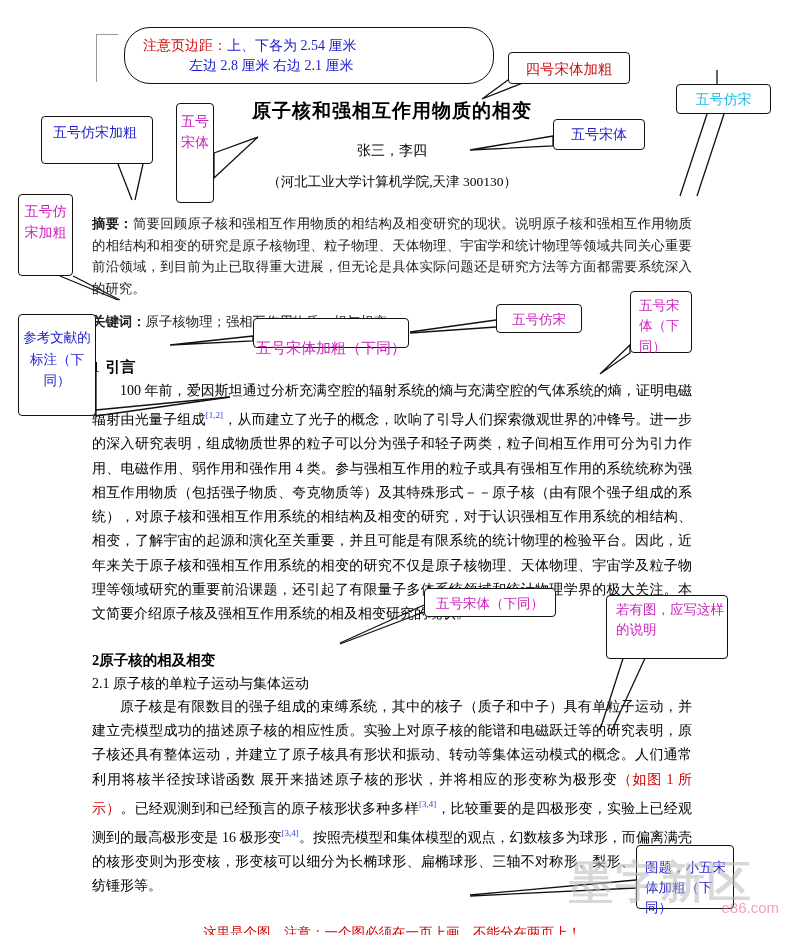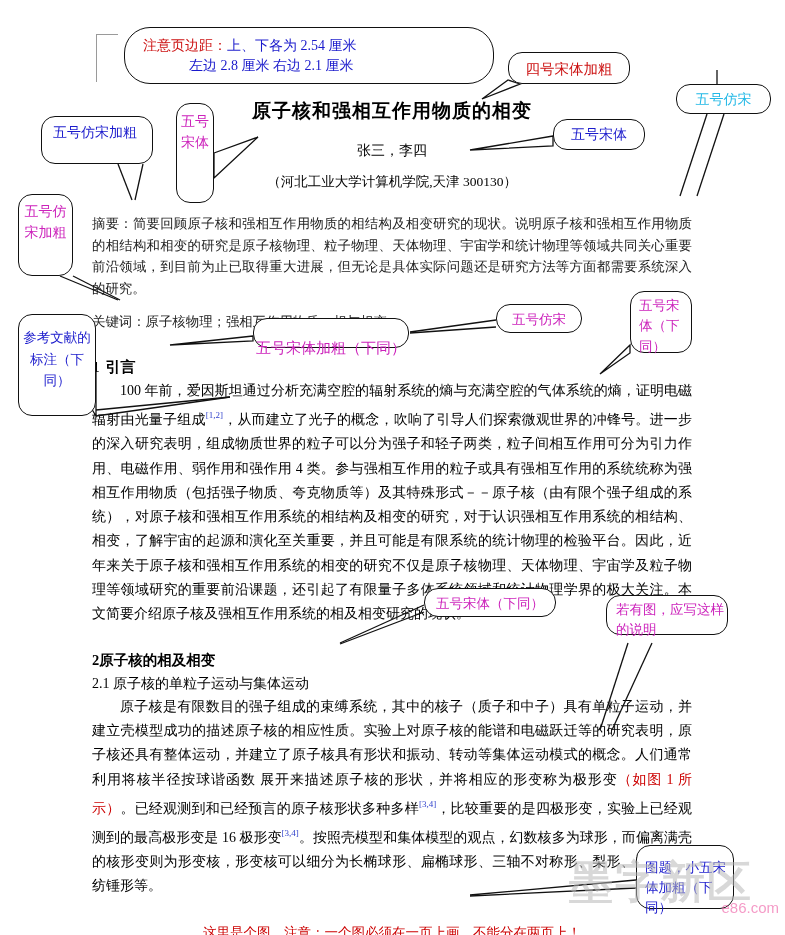--- a/index.html
+++ b/index.html
@@ -48,21 +48,21 @@
   .abstract {
     margin-top: 22px;
     font-size: 13.4px;
     line-height: 21.5px;
     text-align: justify;
     color: #222;
     font-family: "Liberation Serif", "DejaVu Serif", serif;
   }
   .abstract .lead,
   .keywords .lead {
-    font-weight: normal;
+    font-weight: bold;
   }
   .keywords {
     margin-top: 14px;
     font-size: 13.4px;
     color: #222;
   }
   .h1 {
     font-size: 15px;
     font-weight: bold;
     margin-top: 27px;
@@ -100,21 +100,21 @@
     font-size: 13.5px;
     color: #cc0000;
     margin-top: 26px;
   }
 
   
   .callout {
     position: absolute;
     box-sizing: border-box;
     border: 1.4px solid #111;
-    border-radius: 14px;
+    border-radius: 4px;
     background: #fff;
     text-align: center;
     line-height: 1.45;
     z-index: 6;
   }
   .callout.red   { color: #cc1111; }
   .callout.blue  { color: #1a1acc; }
   .callout.mag   { color: #cc22bb; }
   .callout.cyan  { color: #22b8e6; }
 
@@ -169,21 +169,21 @@
   .c-songti-tongxia-v {
     left: 630px; top: 291px; width: 62px; height: 62px;
     text-align: left; padding: 4px 0 0 8px;
     font-size: 13.5px; line-height: 1.5;
   }
   .c-songti-tongxia2 {
     left: 424px; top: 588px; width: 132px; height: 29px;
     font-size: 13.5px; padding-top: 5px;
   }
   .c-fig-explain {
-    left: 606px; top: 595px; width: 122px; height: 40px;
+    left: 606px; top: 595px; width: 122px; height: 64px;
     text-align: left; padding: 4px 0 8px 9px;
     font-size: 13.5px; line-height: 1.48;
   }
   .c-figtitle {
     left: 636px; top: 845px; width: 98px; height: 64px;
     text-align: left; padding: 12px 0 0 8px;
     font-size: 13.5px; line-height: 1.48;
   }
 
   

